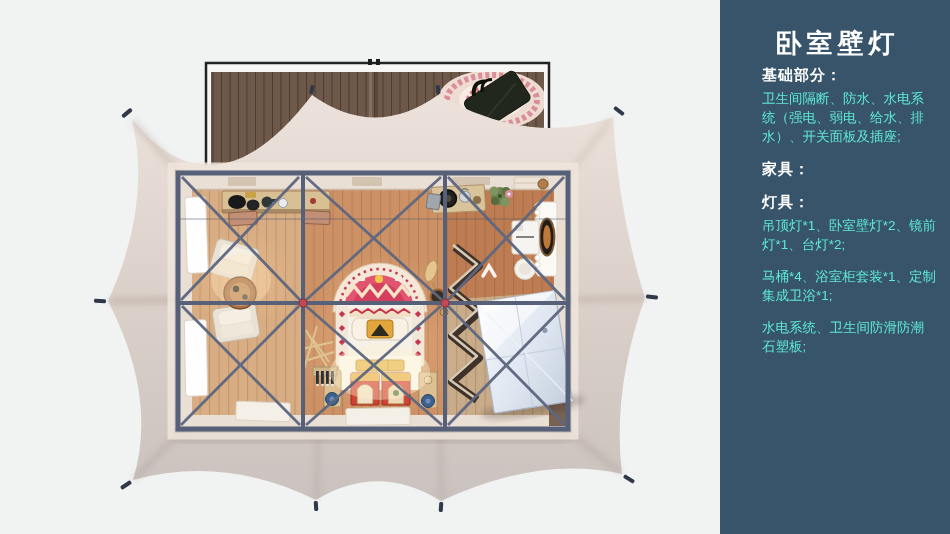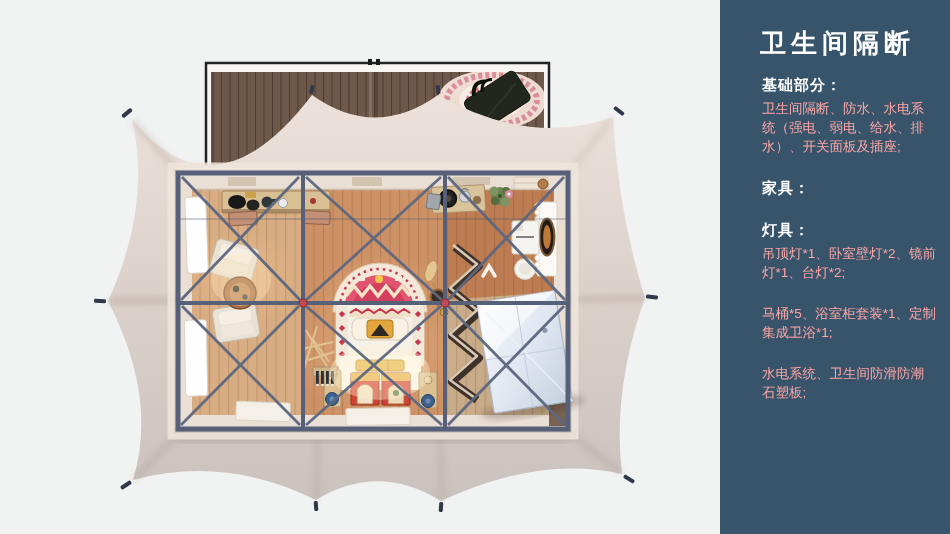--- a/index.html
+++ b/index.html
@@ -3,24 +3,24 @@
 <meta charset="utf-8">
 <style>
   html,body{margin:0;padding:0;background:#e8e8e8;}
   .stage{position:relative;width:950px;height:534px;background:#f1f2f2;overflow:hidden;
          font-family:"Liberation Sans","DejaVu Sans",sans-serif;}
   .figure-area{position:absolute;left:0;top:0;width:720px;height:534px;}
   .sidebar{position:absolute;left:720px;top:0;width:230px;height:534px;background:#38546a;color:#ffffff;}
   .sidebar-title{margin:0;padding:28px 0 0 5px;text-align:center;font-size:26px;font-weight:700;
                  letter-spacing:5px;line-height:30px;}
   .spec{padding:0 13px 0 42px;}
-  .spec-section{margin-top:22px;}
-  .spec-section:first-child{margin-top:17px;}
+  .spec-section{margin-top:13px;}
+  .spec-section:first-child{margin-top:7px;}
   .spec-heading{margin:0 0 4px 0;font-size:15px;font-weight:700;line-height:20px;letter-spacing:1px;}
-  .spec-body{margin:0;font-size:13.5px;line-height:19px;color:#fca5a5;word-break:break-all;}
+  .spec-body{margin:0;font-size:13.5px;line-height:19px;color:#5eead4;word-break:break-all;}
 </style>
 </head>
 <body>
 
 <div class="stage">
 
   <div class="figure-area">
   <svg width="720" height="534" viewBox="0 0 720 534">
     <defs>
       <linearGradient id="fab" x1="0" y1="0" x2="0" y2="1">
@@ -367,35 +367,35 @@
         <line x1="445" y1="175" x2="445" y2="427" stroke="#566179" stroke-width="4"></line>
         <line x1="180" y1="303" x2="566" y2="303" stroke="#566179" stroke-width="4"></line>
         <circle cx="303" cy="303" r="4" fill="#c14b55" stroke="#8e2f3a"></circle>
         <circle cx="445" cy="303" r="4" fill="#c14b55" stroke="#8e2f3a"></circle>
       </g>
     </g>
   </svg>
   </div>
 
   <aside class="sidebar">
-    <h1 class="sidebar-title">卫生间隔断</h1>
+    <h1 class="sidebar-title">卧室壁灯</h1>
     <div class="spec">
       <section class="spec-section">
         <h2 class="spec-heading">基础部分：</h2>
         <p class="spec-body">卫生间隔断、防水、水电系统（强电、弱电、给水、排水）、开关面板及插座;</p>
       </section>
       <section class="spec-section">
         <h2 class="spec-heading">家具：</h2>
       </section>
       <section class="spec-section">
         <h2 class="spec-heading">灯具：</h2>
         <p class="spec-body">吊顶灯*1、卧室壁灯*2、镜前灯*1、台灯*2;</p>
       </section>
       <section class="spec-section">
-        <p class="spec-body">马桶*5、浴室柜套装*1、定制集成卫浴*1;</p>
+        <p class="spec-body">马桶*4、浴室柜套装*1、定制集成卫浴*1;</p>
       </section>
       <section class="spec-section">
         <p class="spec-body">水电系统、卫生间防滑防潮石塑板;</p>
       </section>
     </div>
   </aside>
 
 </div>
 
 </body></html>

